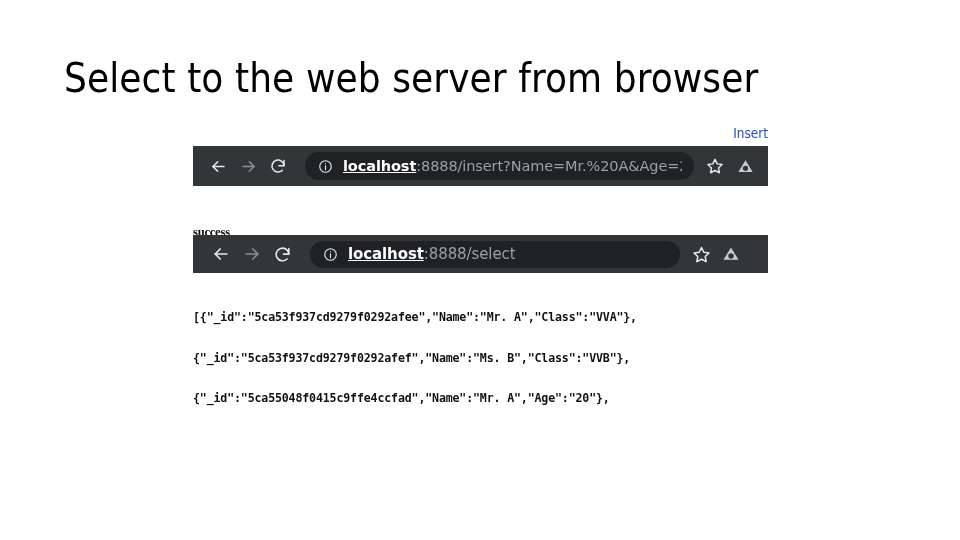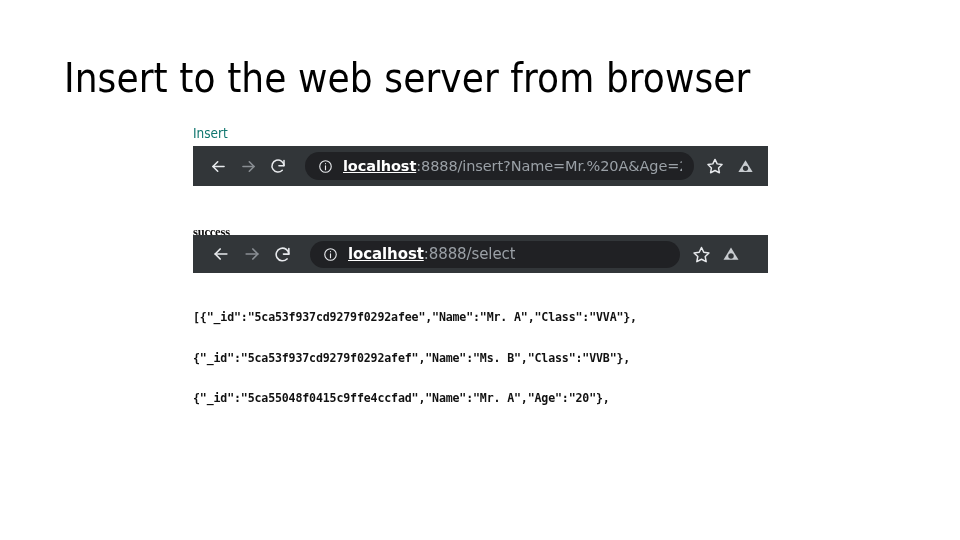--- a/index.html
+++ b/index.html
@@ -34,24 +34,25 @@
     position: absolute;
     left: 193px;
     width: 575px;
   }
   #section-insert { top: 124px; }
   #section-select { top: 235px; }
 
   .section-label {
     font-size: 13.5px;
     font-weight: 400;
-    color: #0f766e;
+    color: #1d4ed8;
     line-height: 18px;
     margin-bottom: 4px;
     font-family: "DejaVu Sans Condensed", "Liberation Sans", sans-serif;
+    text-align: right;
   }
 
   
   .browser-bar {
     background: #323639;
     width: 575px;
     display: flex;
     align-items: center;
     box-sizing: border-box;
   }
@@ -161,21 +162,21 @@
     margin-top: 11px;
     font-size: 11.6px;
     line-height: 13.5px;
     letter-spacing: -0.15px;
   }
   .json-line { display: block; }
 </style>
 </head>
 <body>
 
-<div class="slide-title">Insert to the web server from browser</div>
+<div class="slide-title">Select to the web server from browser</div>
 
 <div class="section" id="section-insert">
 
   <div class="section-label">Insert</div>
 
   <div class="browser-bar" id="bar-insert">
 
     <div class="nav-btn enabled">
       <span>
         <svg width="19" height="19" viewBox="0 0 24 24" stroke-width="2" stroke-linecap="round" stroke-linejoin="round">

